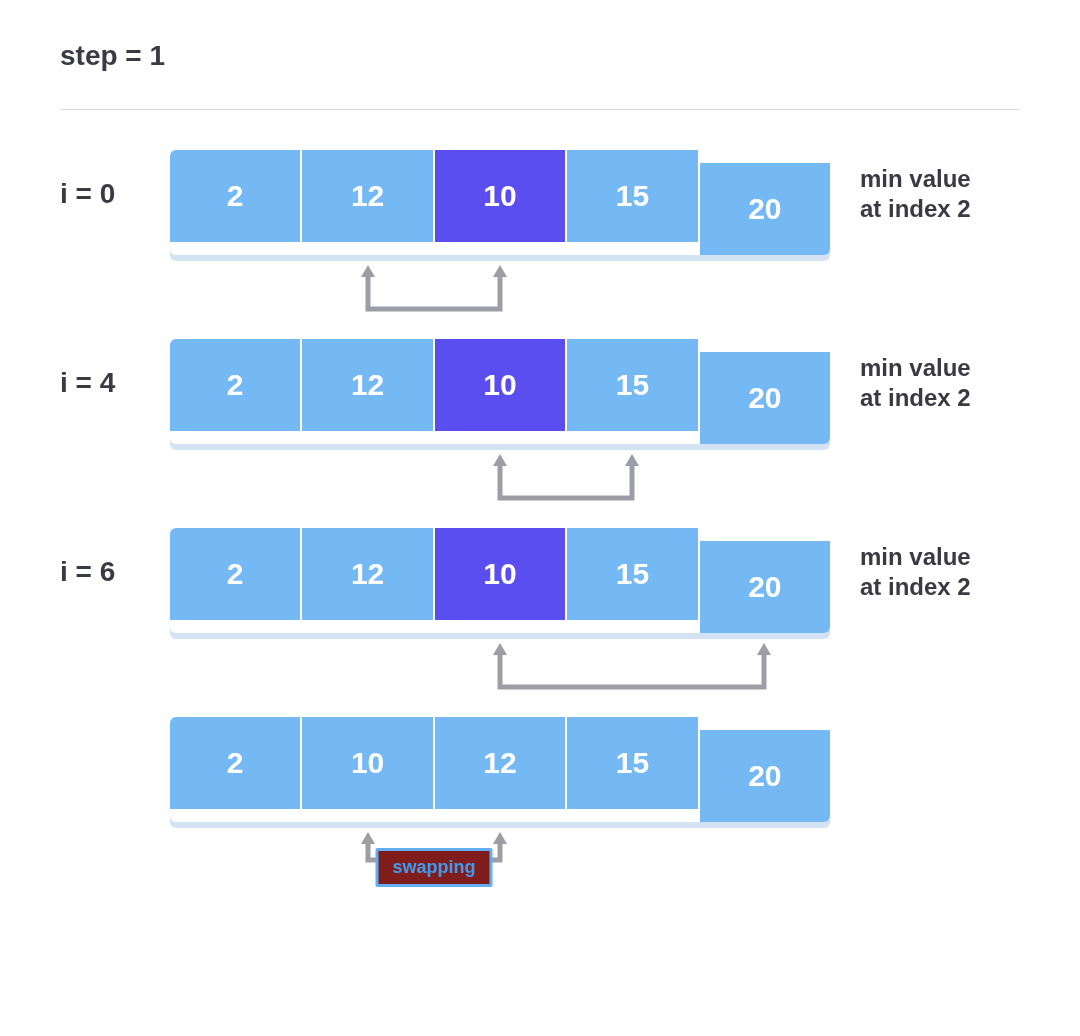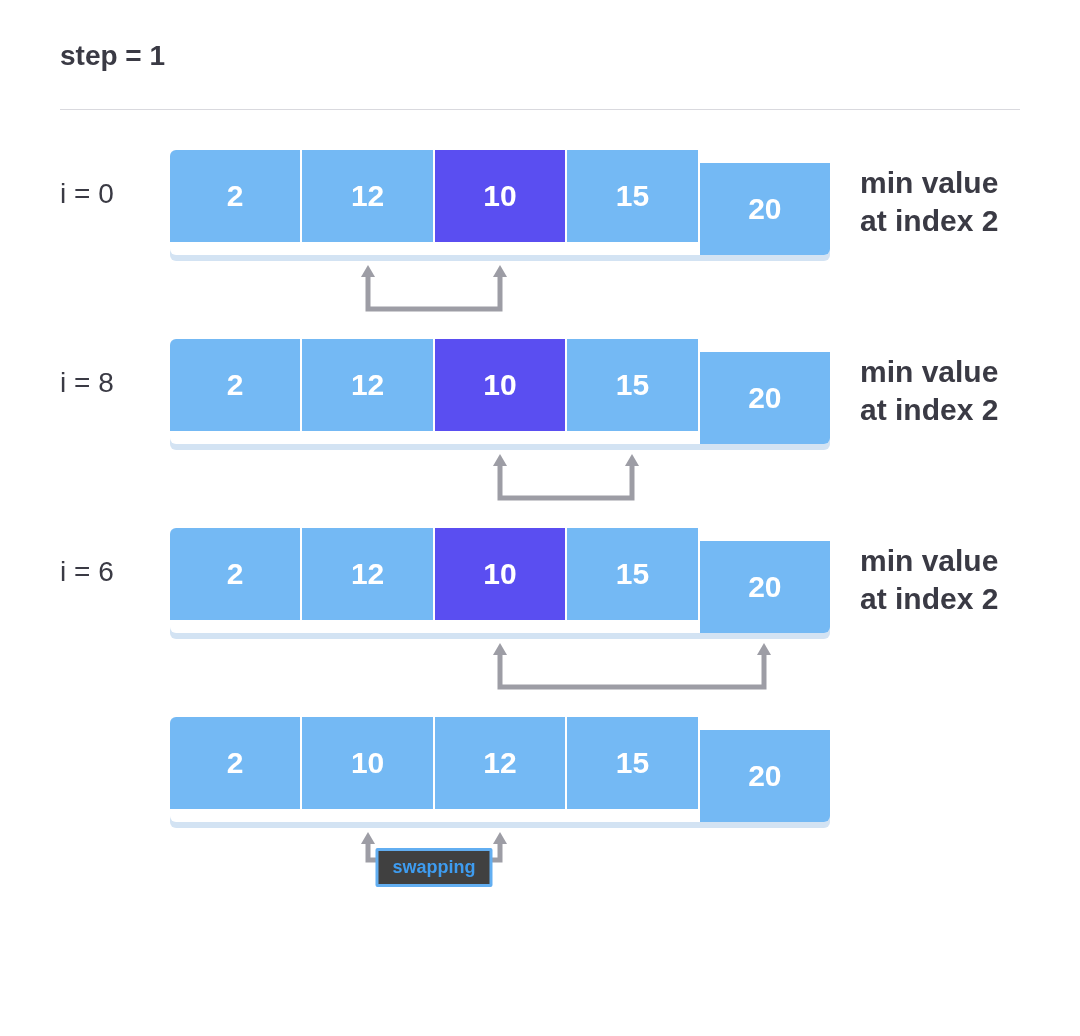--- a/index.html
+++ b/index.html
@@ -25,21 +25,21 @@
   }
   .row {
     display: flex;
     align-items: flex-start;
     margin-bottom: 10px;
     position: relative;
   }
   .row-label {
     width: 110px;
     font-size: 28px;
-    font-weight: 400;
+    font-weight: 700;
     color: #3a3a44;
     margin-top: 28px;
     flex-shrink: 0;
   }
   .array-wrap {
     width: 660px;
     flex-shrink: 0;
     position: relative;
   }
   .array {
@@ -58,21 +58,21 @@
     font-weight: 700;
     color: #ffffff;
     border-right: 2px solid #ffffff;
   }
   .cell:last-child { border-right: none; margin-top: 13px; }
   .cell.normal { background: #74b9f4; }
   .cell.highlight { background: #5a4ef1; }
   .side-label {
     margin-left: 30px;
     margin-top: 14px;
-    font-size: 30px;
+    font-size: 24px;
     font-weight: 700;
     color: #3a3a44;
     line-height: 1.25;
   }
   .connector {
     position: relative;
     height: 68px;
     width: 660px;
     margin-left: 110px;
     margin-bottom: 6px;
@@ -80,21 +80,21 @@
   .connector svg {
     position: absolute;
     top: 0; left: 0;
     width: 660px;
     height: 68px;
     overflow: visible;
   }
   .swap-badge {
     position: absolute;
     border: 3px solid #62aef1;
-    background: #404040;
+    background: #7f1d1d;
     color: #3e9cf0;
     font-size: 18px;
     font-weight: 700;
     padding: 6px 14px;
     border-radius: 2px;
     transform: translate(-50%, 0);
   }
 </style>
 </head>
 <body>
@@ -120,21 +120,21 @@
       </div>
     </div>
     <div class="connector">
       <svg viewBox="0 0 660 68">
         <path d="M 198 12 L 198 44 L 330 44 L 330 12" fill="none" stroke="#9d9da5" stroke-width="5" stroke-linejoin="miter"></path>
         <polygon points="198,0 191,12 205,12" fill="#9d9da5"></polygon>
         <polygon points="330,0 323,12 337,12" fill="#9d9da5"></polygon>
       </svg>
     </div>
     <div class="row">
-      <div class="row-label">i = 8</div>
+      <div class="row-label">i = 4</div>
       <div class="array-wrap">
         <div class="array">
           <div class="cell normal">2</div>
           <div class="cell normal">12</div>
           <div class="cell highlight">10</div>
           <div class="cell normal">15</div>
           <div class="cell normal">20</div>
         </div>
       </div>
       <div class="side-label">

